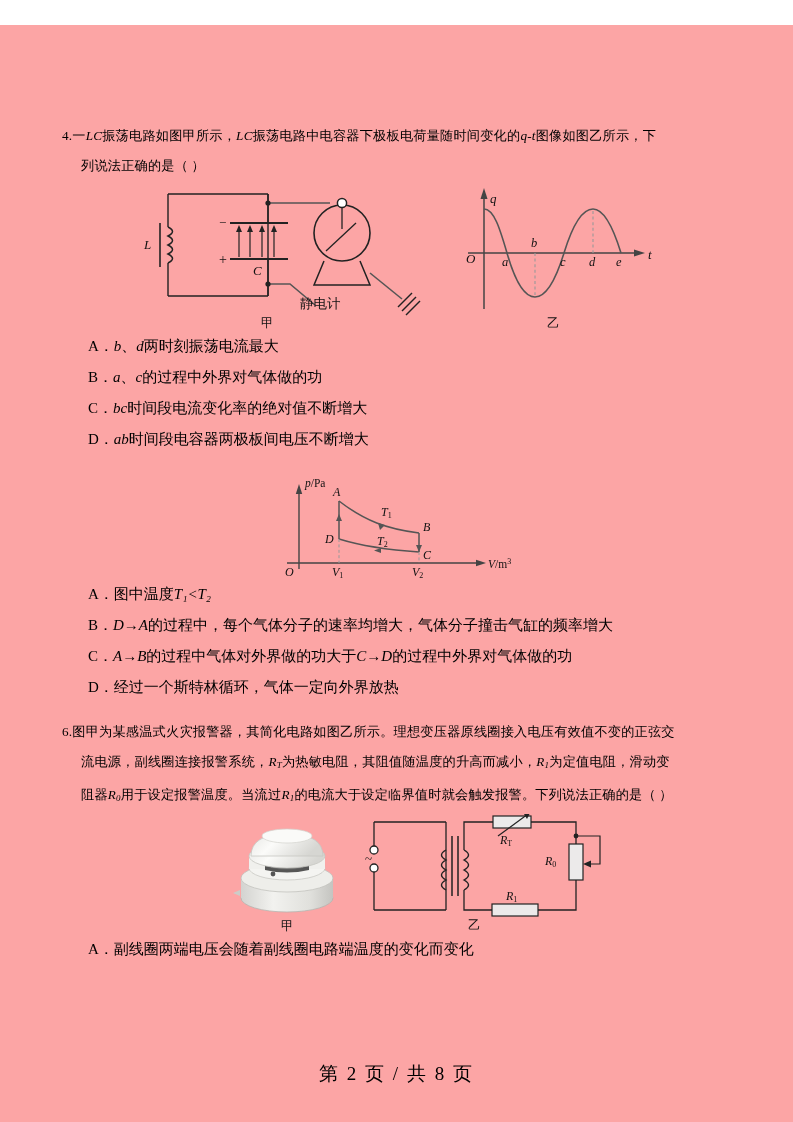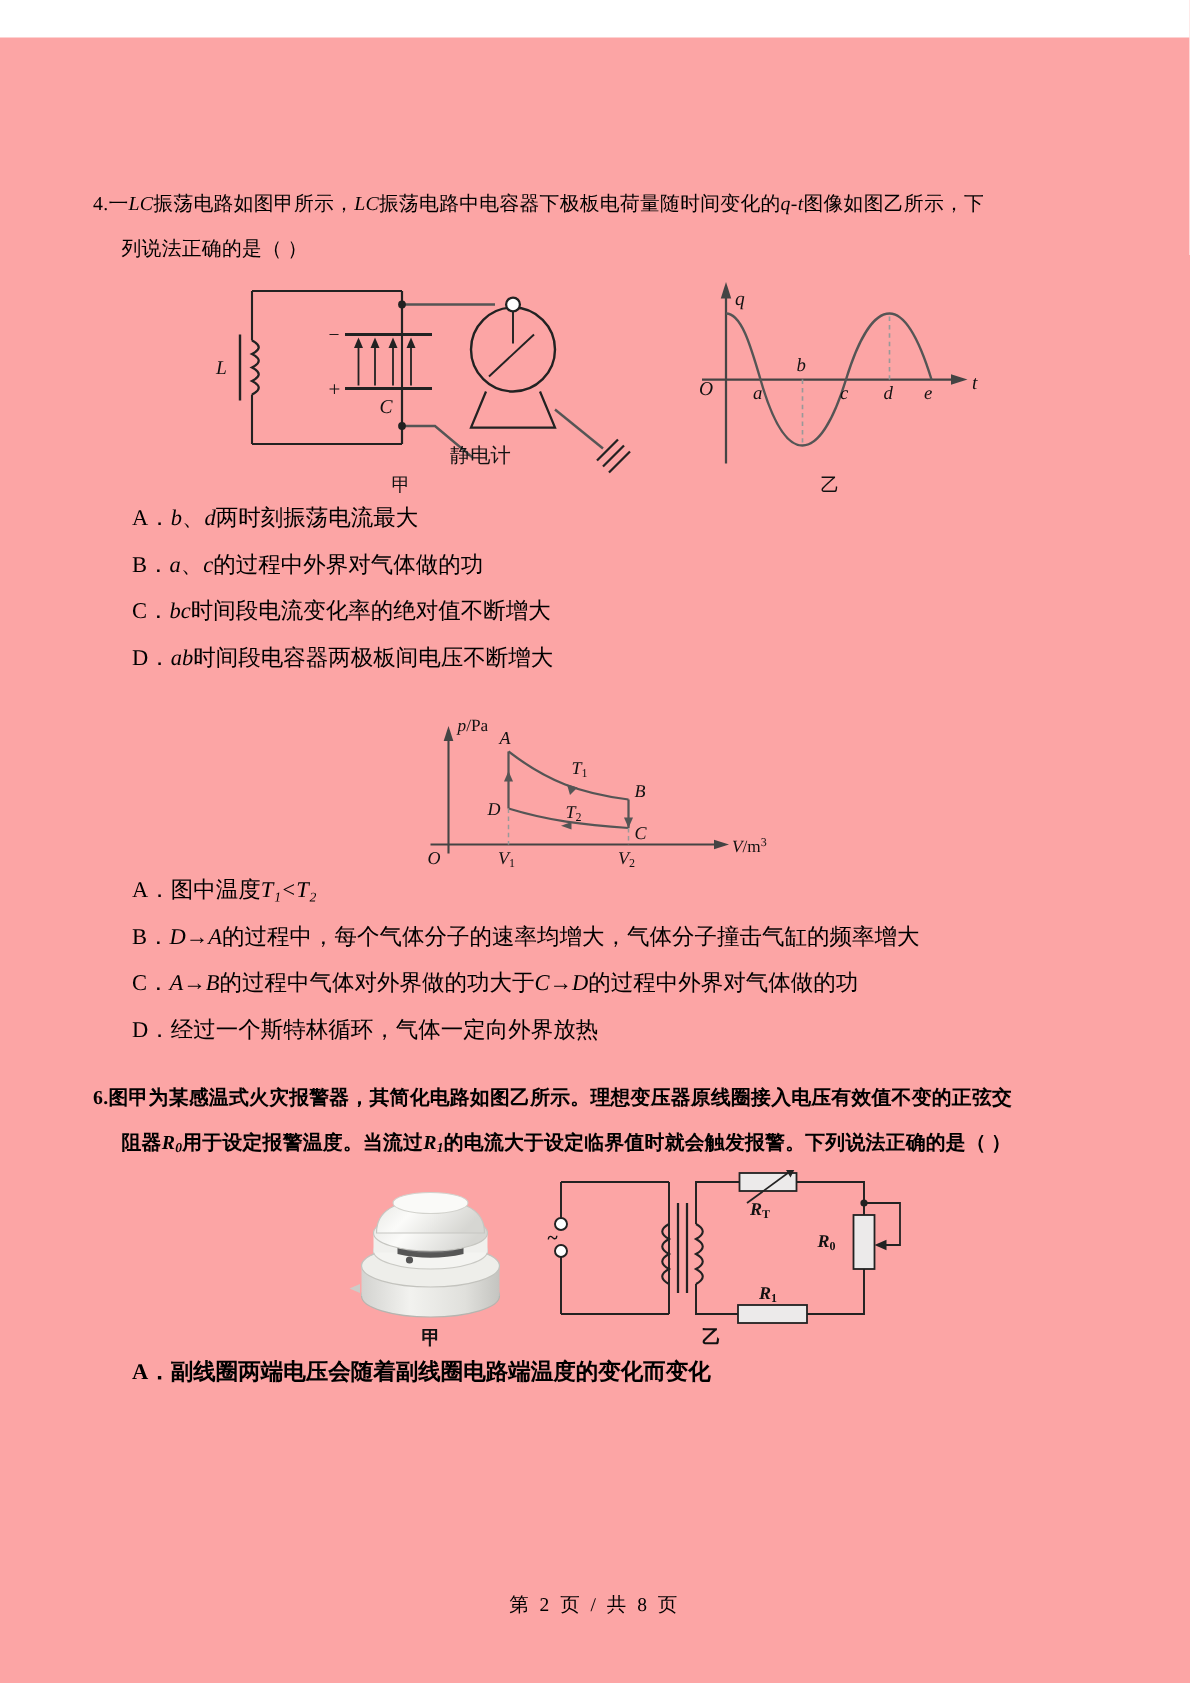--- a/index.html
+++ b/index.html
@@ -51,21 +51,21 @@
   .figwrap {
     position: relative;
     width: 672px;
   }
   .footer {
     position: absolute;
     left: 0;
     top: 1036px;
     width: 793px;
     text-align: center;
-    font-size: 13px;
+    font-size: 19px;
     letter-spacing: 2px;
   }
   svg { display: block; }
   .smoke-det {
     display: block;
   }
 </style>
 </head>
 <body>
 
@@ -234,23 +234,26 @@
         <span>B．</span><span class="it">D→A</span><span>的过程中，每个气体分子的速率均增大，气体分子撞击气缸的频率增大</span>
       </div>
       <div class="opt">
         <span>C．</span><span class="it">A→B</span><span>的过程中气体对外界做的功大于</span><span class="it">C→D</span><span>的过程中外界对气体做的功</span>
       </div>
       <div class="opt">
         <span>D．</span><span>经过一个斯特林循环，气体一定向外界放热</span>
       </div>
     </div>
 
-    <div class="q-block" style="margin-top:14px;font-weight:bold;">
+    <div class="q-block" style="margin-top:14px;">
       <div class="q-line first">
         <span>6.</span><span>图甲为某感温式火灾报警器，其简化电路如图乙所示。理想变压器原线圈接入电压有效值不变的正弦交</span>
+      </div>
+      <div class="q-line cont">
+        <span>流电源，副线圈连接报警系统，</span><span class="it">R</span><span class="sub">T</span><span>为热敏电阻，其阻值随温度的升高而减小，</span><span class="it">R</span><span class="sub">1</span><span>为定值电阻，滑动变</span>
       </div>
       <div class="q-line cont">
         <span>阻器</span><span class="it">R</span><span class="sub">0</span><span>用于设定报警温度。当流过</span><span class="it">R</span><span class="sub">1</span><span>的电流大于设定临界值时就会触发报警。下列说法正确的是（      ）</span>
       </div>
 
       <div class="figwrap" style="height:118px;">
 
         <svg width="130" height="118" viewBox="0 0 130 118" style="position:absolute;left:163px;top:2px;" class="smoke-det">
           <defs>
             <linearGradient id="bodyG" x1="0" y1="0" x2="1" y2="0">

